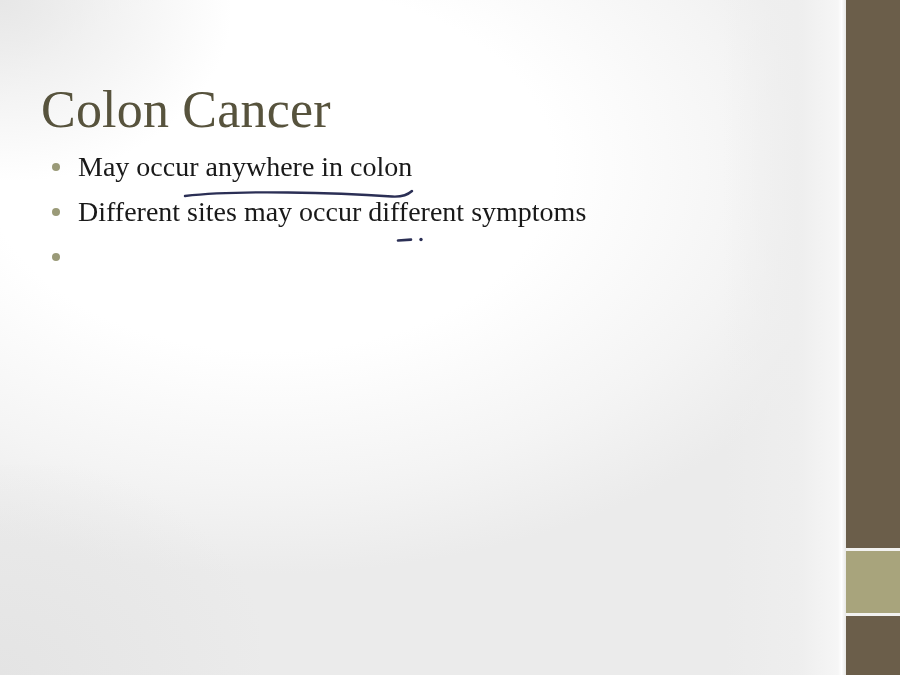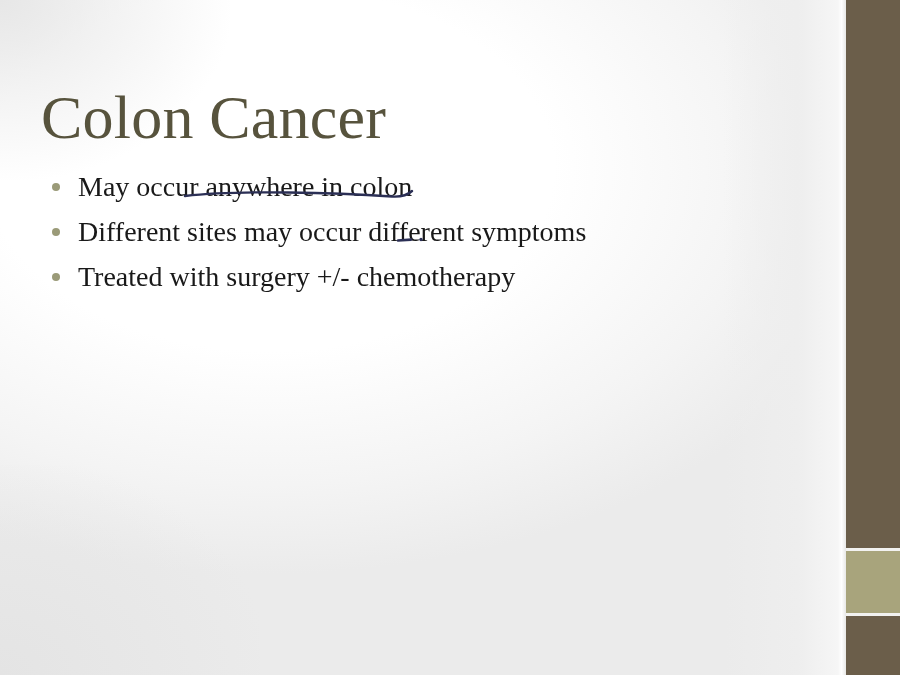--- a/index.html
+++ b/index.html
@@ -76,34 +76,34 @@
   #band-mid   { top: 551px; height: 62px;  background: #a8a47c; }
   #band-bot   { top: 616px; height: 59px;  background: #6b5e4a; }
   #sep-1 { top: 548px; }
   #sep-2 { top: 613px; }
 
   
   #title {
     position: absolute;
     left: 41px;
     top: 42px;
-    font-size: 62px;
+    font-size: 52px;
     line-height: 66px;
     font-weight: normal;
     color: #57533d;
     letter-spacing: 0.2px;
     text-shadow: 0 1px 0 rgba(255,255,255,0.55);
     white-space: nowrap;
   }
 
   
   #bullets {
     position: absolute;
     left: 44px;
-    top: 164px;
+    top: 144px;
     width: 740px;
   }
   .bullet-row {
     position: relative;
     min-height: 45px;
     padding-left: 34px;
     font-size: 28px;
     line-height: 45px;
     color: #191919;
     white-space: nowrap;
@@ -145,21 +145,20 @@
       <span class="bullet-text">May occur anywhere in colon</span>
     </div>
 
     <div class="bullet-row">
       <span class="bullet-dot"></span>
       <span class="bullet-text">Different sites may occur different symptoms</span>
     </div>
 
     <div class="bullet-row">
       <span class="bullet-dot"></span>
-      <span class="bullet-text">Treated with surgery +/- chemotherapy</span>
     </div>
 
   </div>
 
   <svg id="ink-layer" width="900" height="675" viewBox="0 0 900 675">
 
     <path d="M 185 196 C 215 192.5 250 192 288 192.5 C 326 193 362 194.5 392 196.5 C 400 197 407 195.5 412 191" fill="none" stroke="#2b2f55" stroke-width="2.4" stroke-linecap="round"></path>
 
     <path d="M 398 240.5 L 411 239.6" fill="none" stroke="#2b2f55" stroke-width="2.6" stroke-linecap="round"></path>
 

